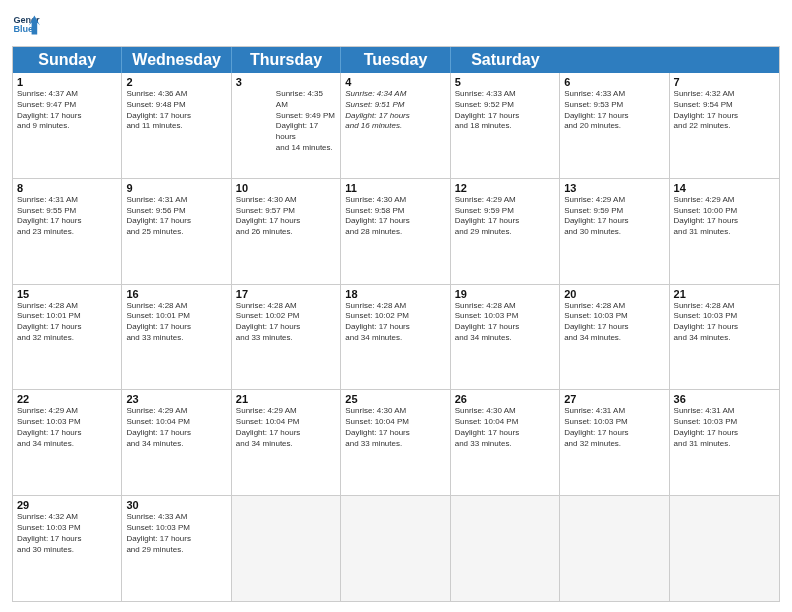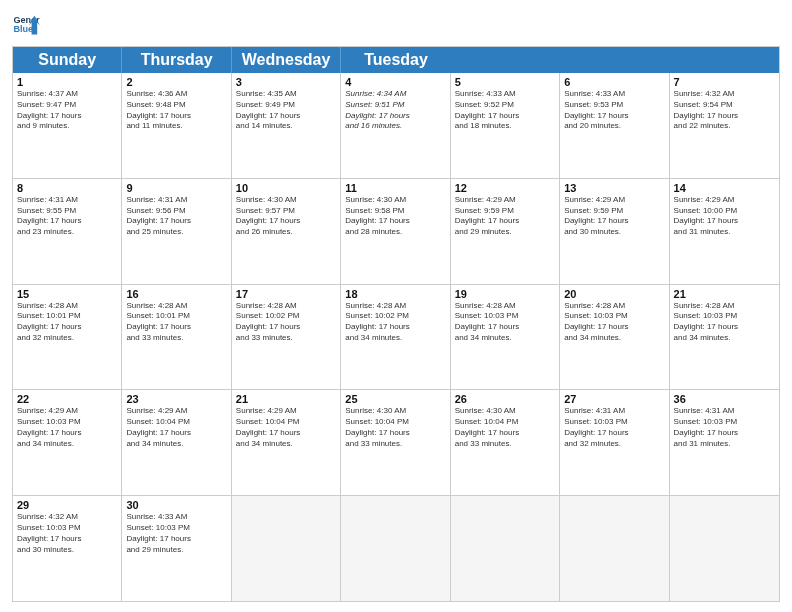--- a/index.html
+++ b/index.html
@@ -113,43 +113,44 @@
     </div>
     <div class="title-block">
       <div class="month-title"></div>
       <div class="location"></div>
     </div>
   </div>
 
   <div class="calendar">
     <div class="cal-header">
     <div class="cal-header-cell">Sunday</div>
+        <div class="cal-header-cell">Wednesday</div>
         <div class="cal-header-cell">Thursday</div>
-        <div class="cal-header-cell">Wednesday</div>
         <div class="cal-header-cell">Tuesday</div>
+        <div class="cal-header-cell">Saturday</div>
       </div>
     <div class="cal-body">
     <div class="cal-row">
           <div class="cal-cell">
             <span class="day-num">1</span>
             <div class="cell-text" style="white-space: pre-line;">Sunrise: 4:37 AM
 Sunset: 9:47 PM
 Daylight: 17 hours
 and 9 minutes.</div>
           </div>
           <div class="cal-cell">
             <span class="day-num">2</span>
             <div class="cell-text" style="white-space: pre-line;">Sunrise: 4:36 AM
 Sunset: 9:48 PM
 Daylight: 17 hours
 and 11 minutes.</div>
           </div>
           <div class="cal-cell">
             <span class="day-num">3</span>
-            <div class="cell-text" style="white-space: pre-line;">Sunrise: 4:35 AM
+            <div class="cell-text" style="white-space: pre-line; margin-left: 40px;">Sunrise: 4:35 AM
 Sunset: 9:49 PM
 Daylight: 17 hours
 and 14 minutes.</div>
           </div>
           <div class="cal-cell">
             <span class="day-num">4</span>
             <div class="cell-text" style="white-space: pre-line; font-style: italic;">Sunrise: 4:34 AM
 Sunset: 9:51 PM
 Daylight: 17 hours
 and 16 minutes.</div>

